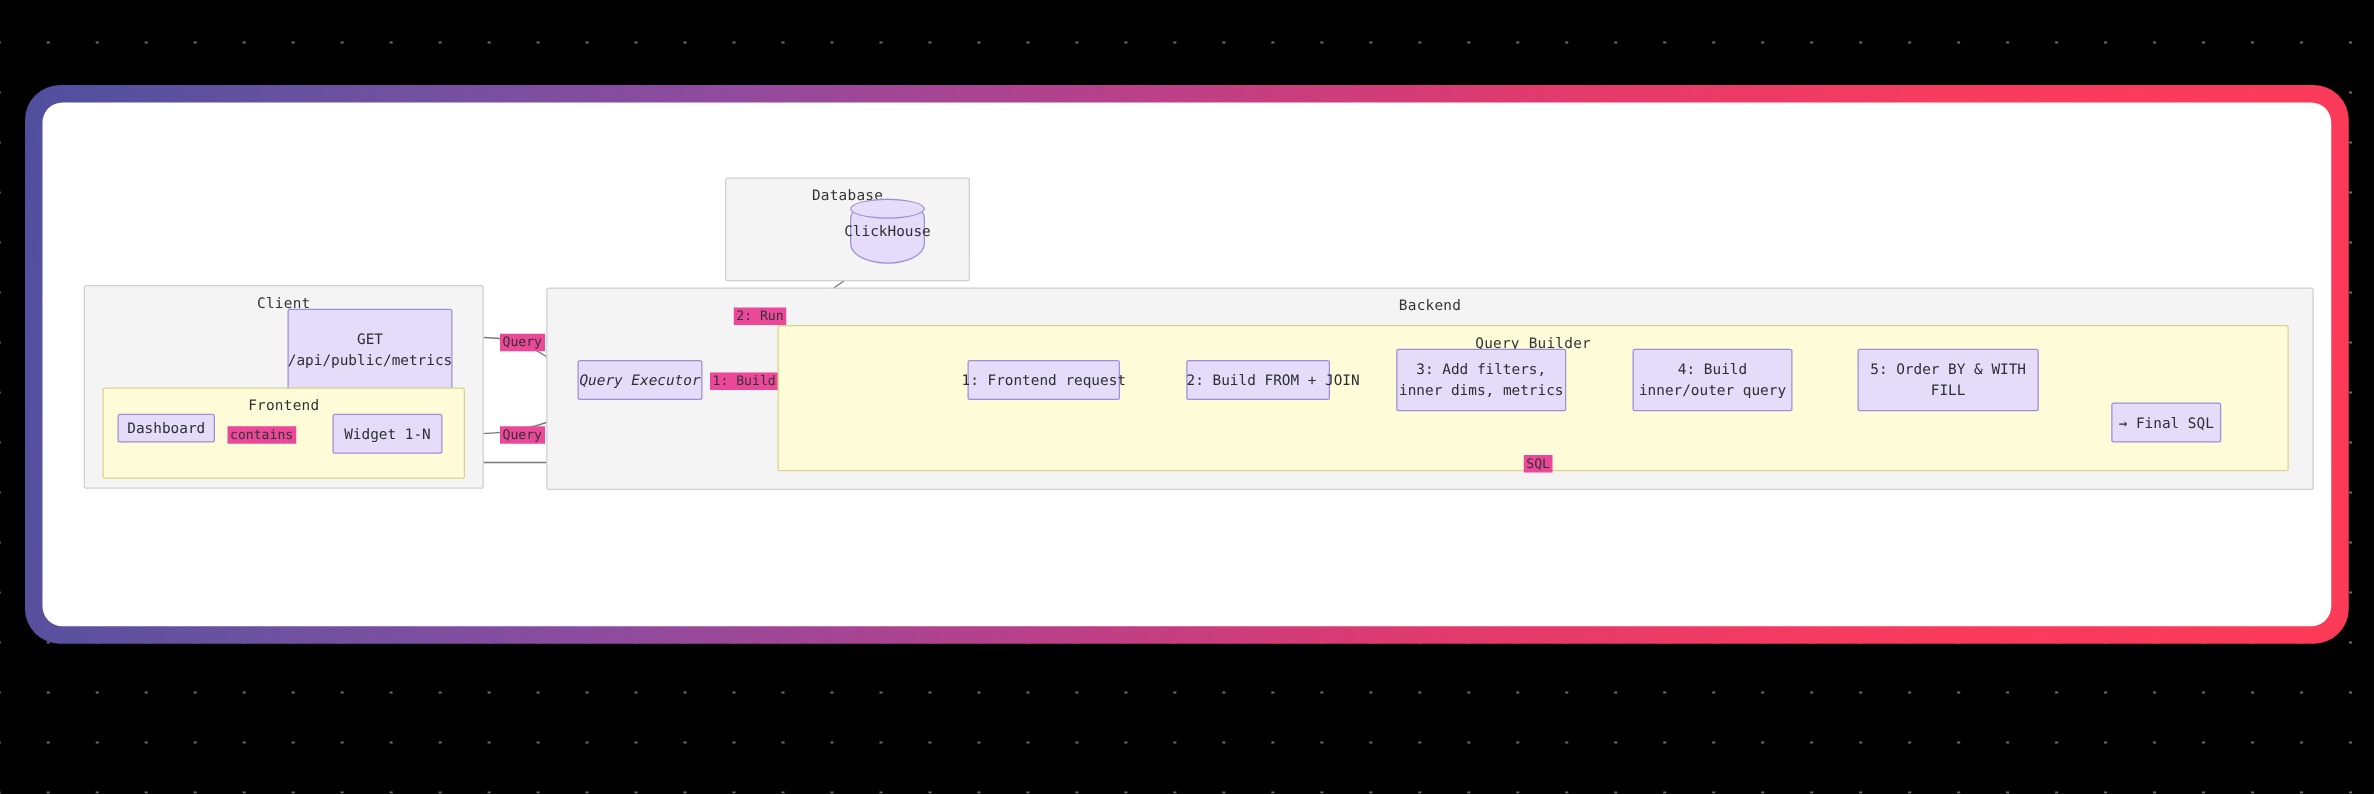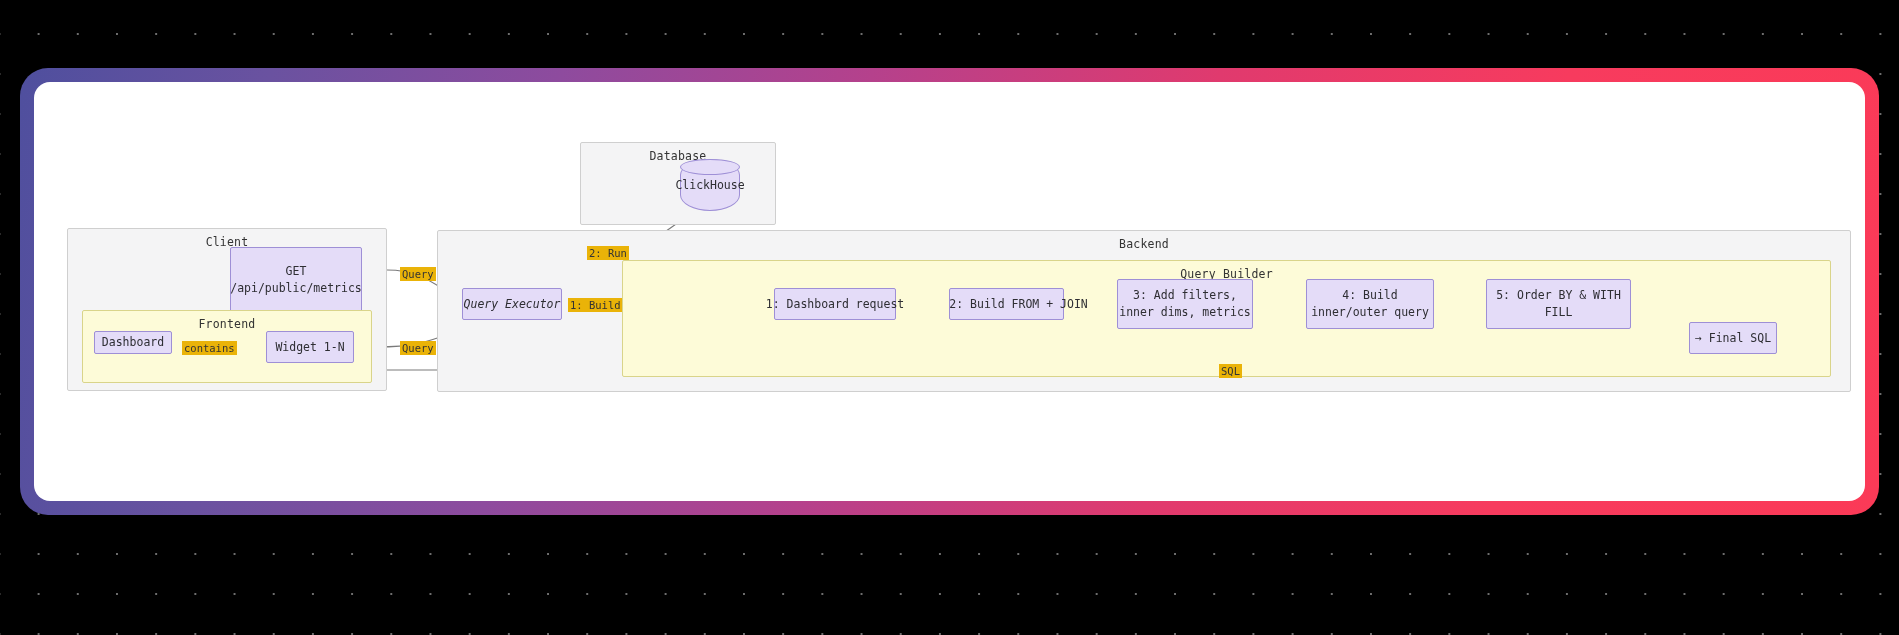--- a/index.html
+++ b/index.html
@@ -115,21 +115,21 @@
     border-radius: 50%;
     background: #e4dcf8;
   }
   .cylinder span { position: relative; z-index: 2; }
 
   
   .edge-label {
     position: absolute;
     font-size: 10.5px;
     color: #333333;
-    background: #eab308;
+    background: #ec4899;
     padding: 1px 2px;
     white-space: nowrap;
     line-height: 12px;
   }
 
   
   #edges {
     position: absolute;
     inset: 0;
     width: 100%;
@@ -221,21 +221,21 @@
     <span class="edge-label" style="left:366px; top:185px;">Query</span>
     <span class="edge-label" style="left:366px; top:259px;">Query</span>
     <span class="edge-label" style="left:553px; top:164px;">2: Run</span>
     <span class="edge-label" style="left:534px; top:216px;">1: Build</span>
 
     <div class="cluster yellow" style="left:588px; top:178px; width:1209px; height:117px;">
       <span class="cluster-label">Query Builder</span>
     </div>
 
     <div class="node" style="left:740px; top:206px; width:122px; height:32px;">
-      <span>1: Dashboard request</span>
+      <span>1: Frontend request</span>
     </div>
 
     <div class="node" style="left:915px; top:206px; width:115px; height:32px;padding-left:24px;">
       <span>2: Build FROM + JOIN</span>
     </div>
 
     <div class="node" style="left:1083px; top:197px; width:136px; height:50px;">
       <span>3: Add filters,</span>
       <span class="l2">inner dims, metrics</span>
     </div>

